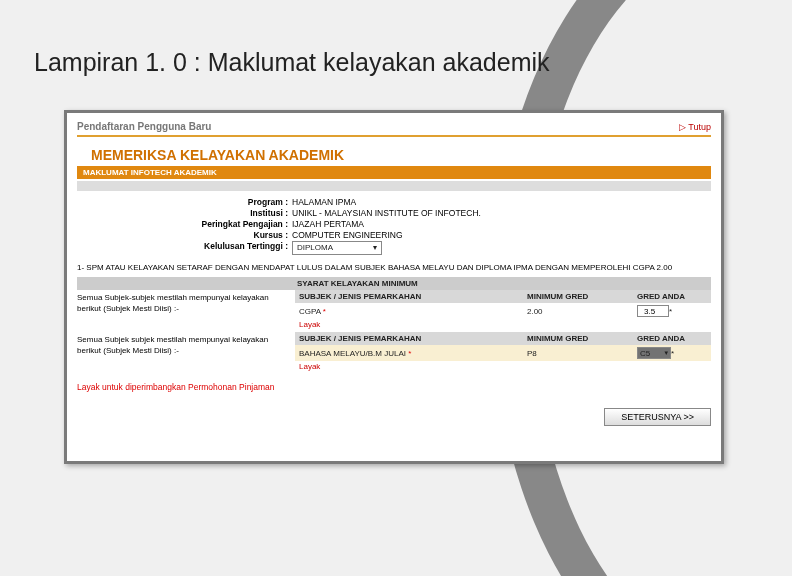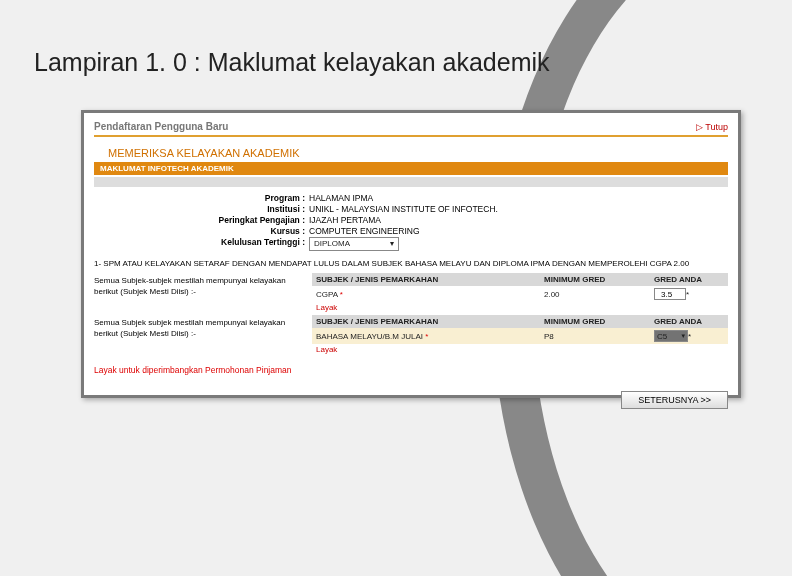--- a/index.html
+++ b/index.html
@@ -30,23 +30,23 @@
   left: 34px;
   font-size: 25px;
   color: #222;
   font-weight: normal;
   z-index: 2;
 }
 
 .app-frame {
   position: absolute;
   top: 110px;
-  left: 81px;
+  left: 64px;
   width: 660px;
-  height: 288px;
+  height: 354px;
   background: #fff;
   border: 3px solid #7a7a7a;
   box-shadow: 2px 2px 5px rgba(0,0,0,0.3);
   z-index: 2;
   padding: 8px 10px;
   font-size: 9px;
   color: #222;
 }
 
 .top-bar {
@@ -70,22 +70,22 @@
   cursor: pointer;
 }
 
 .close-link::before {
   content: "▷ ";
   color: #b00;
 }
 
 .section-h1 {
   color: #d07000;
-  font-weight: normal;
-  font-size: 11px;
+  font-weight: bold;
+  font-size: 14px;
   margin: 6px 0 3px 14px;
 }
 
 .orange-bar {
   background: #e08810;
   color: #fff;
   font-weight: bold;
   font-size: 8px;
   padding: 2px 6px;
   margin-bottom: 2px;
@@ -288,20 +288,21 @@
     <div class="info-row">
       <div class="info-label">Kelulusan Tertinggi :</div>
       <div class="dropdown">
           <span>DIPLOMA</span>
         </div>
     </div>
   </div>
 
   <div class="req-desc">1- SPM ATAU KELAYAKAN SETARAF DENGAN MENDAPAT LULUS DALAM SUBJEK BAHASA MELAYU DAN DIPLOMA IPMA DENGAN MEMPEROLEHI CGPA 2.00</div>
 
+  <div class="grey-header-bar">SYARAT KELAYAKAN MINIMUM</div>
 
   <div class="row-block">
     <div class="row-left">Semua Subjek-subjek mestilah mempunyai kelayakan berikut (Subjek Mesti Diisi) :-</div>
     <div class="row-right">
       <div class="header-row">
         <div class="col-subjek">SUBJEK / JENIS PEMARKAHAN</div>
         <div class="col-min">MINIMUM GRED</div>
         <div class="col-gred">GRED ANDA</div>
       </div>
       <div class="data-row">

